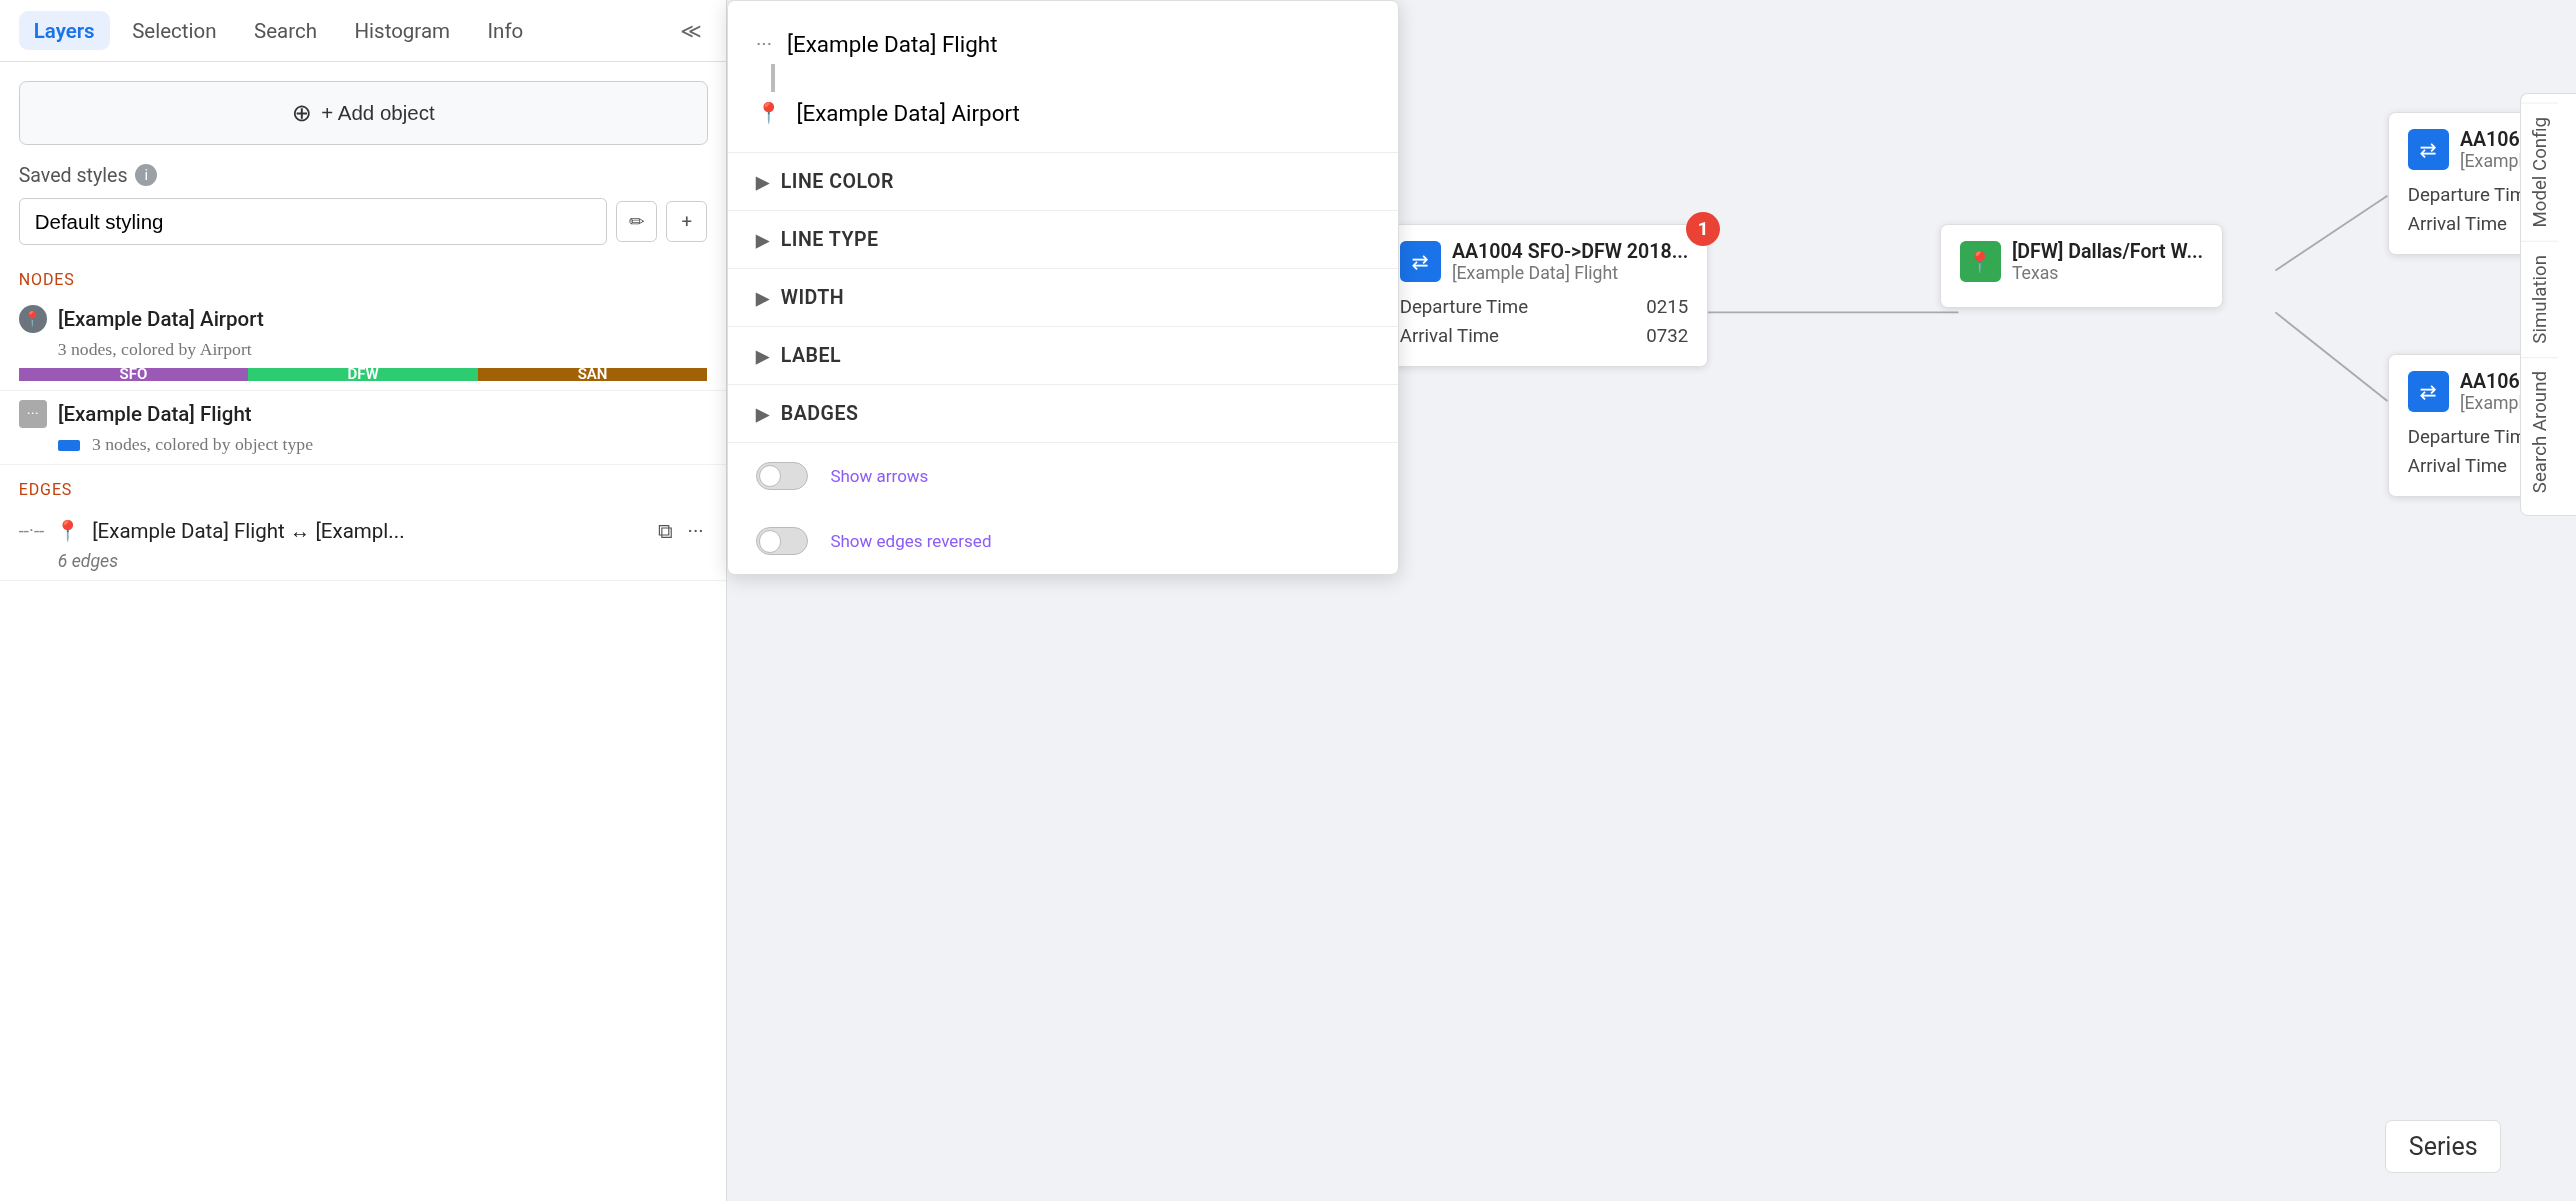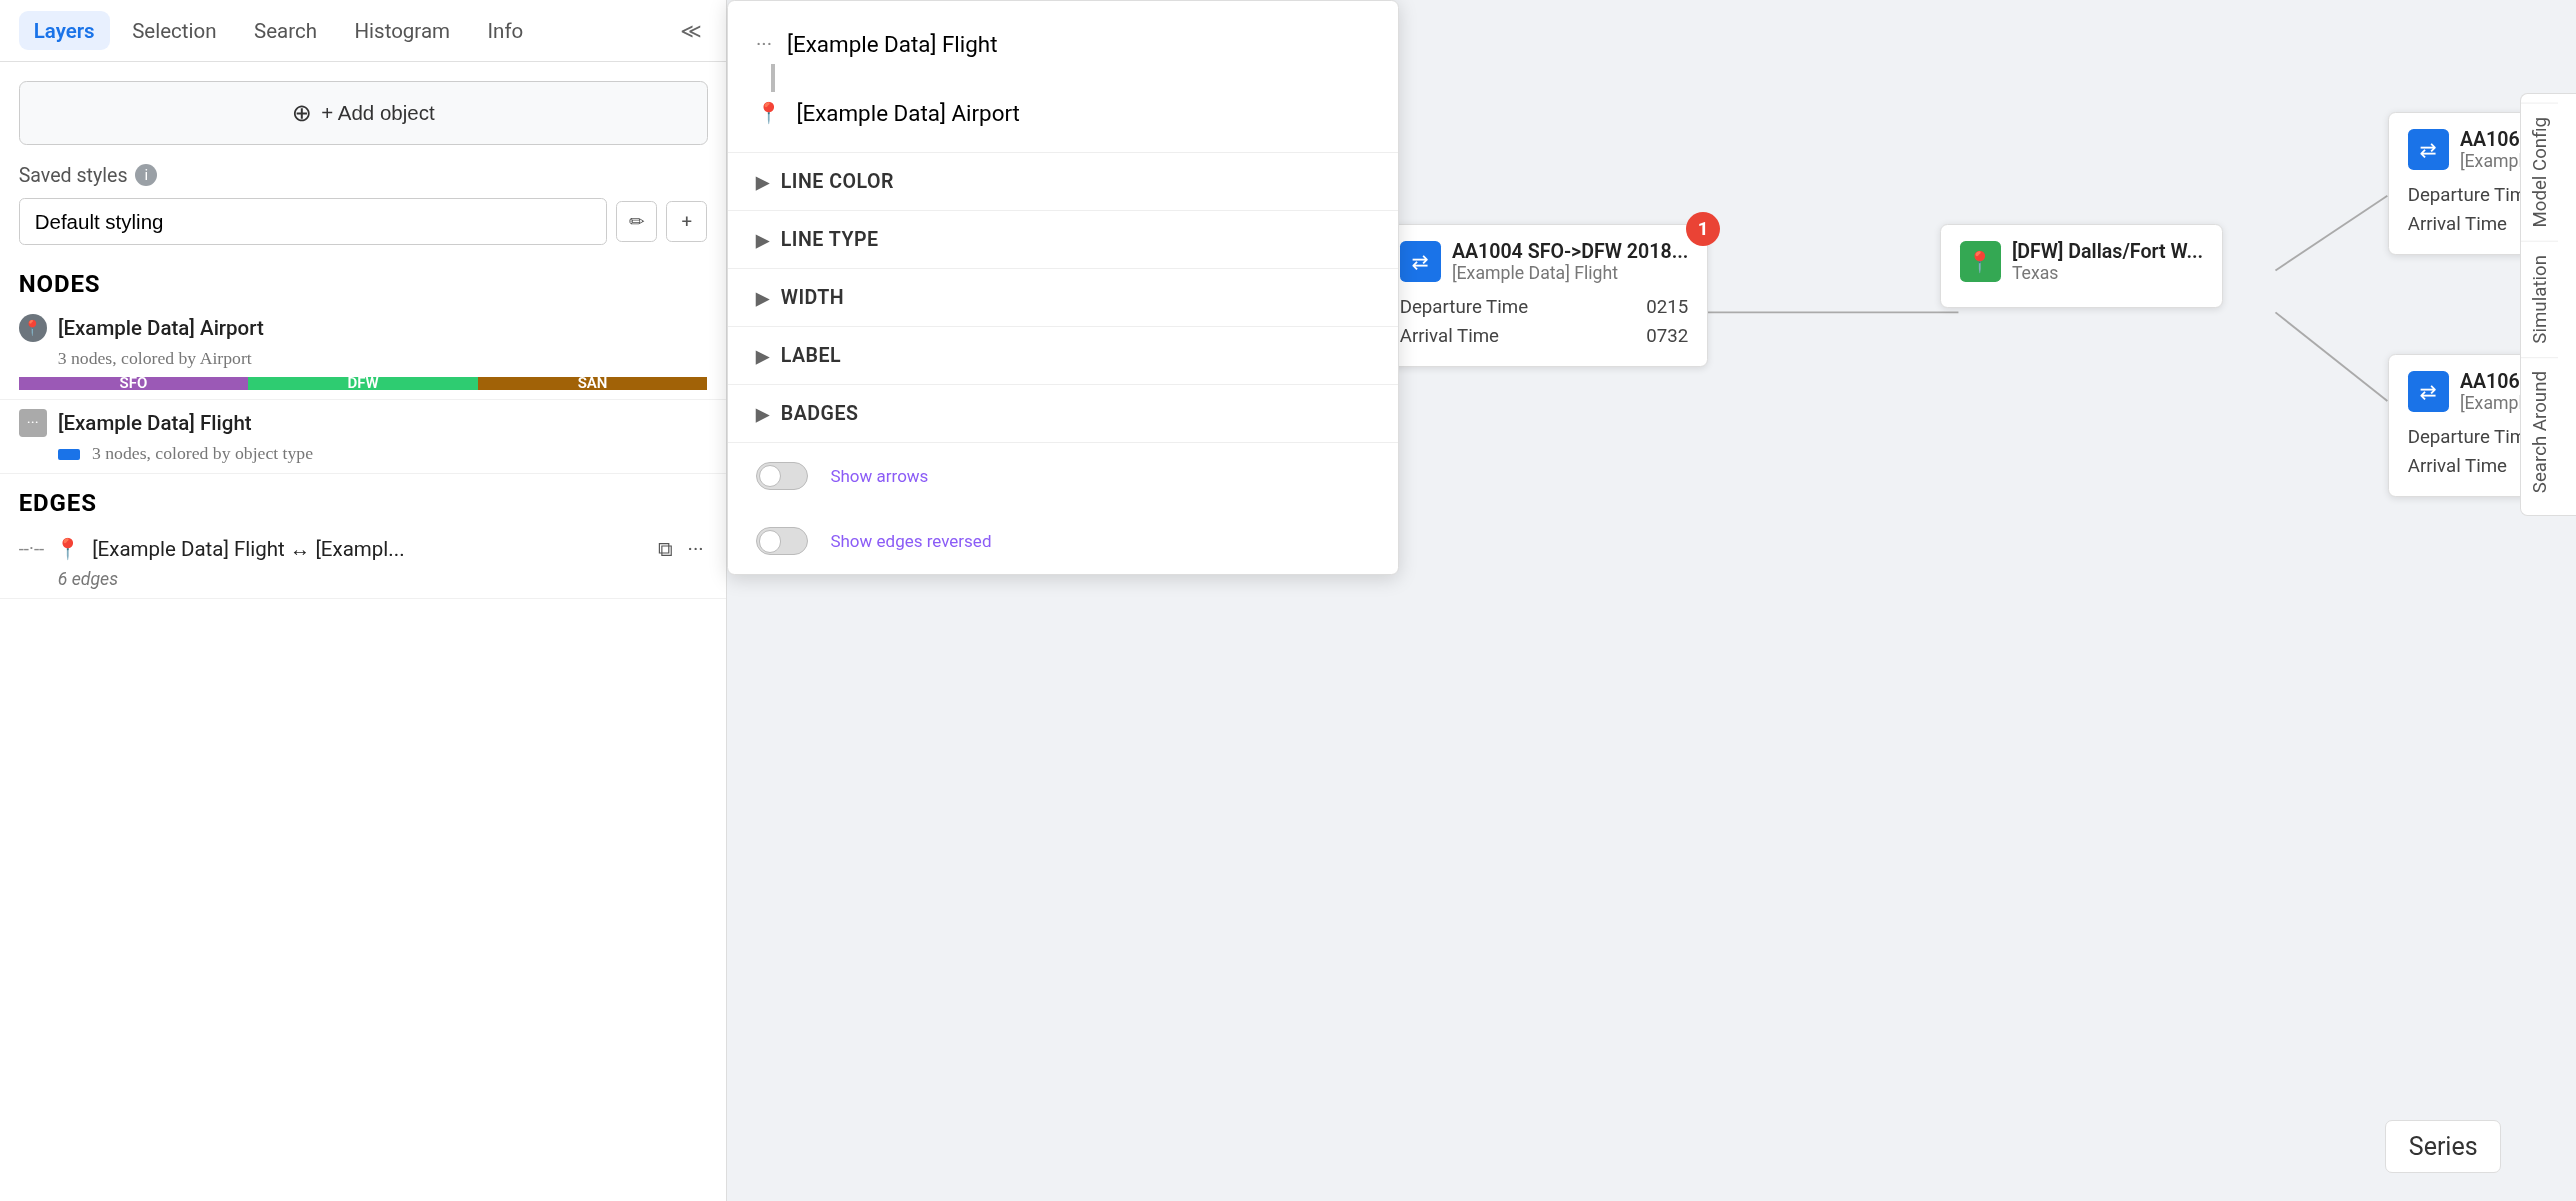--- a/index.html
+++ b/index.html
@@ -125,23 +125,23 @@
       cursor: pointer;
       display: flex;
       align-items: center;
       justify-content: center;
       font-size: 18.7px;
       color: #555;
     }
 
     .section-header {
       padding: 15px 18.7px 7.5px;
-      font-size: 24px;
-      font-weight: 700;
-      color: #000000;
+      font-size: 16px;
+      font-weight: 400;
+      color: #c2410c;
       letter-spacing: 0.9px;
       text-transform: uppercase;
     }
 
     .node-item, .edge-item {
       padding: 9.3px 18.7px;
       border-bottom: 0.9px solid #f0f0f0;
     }
 
     .node-item-header {

